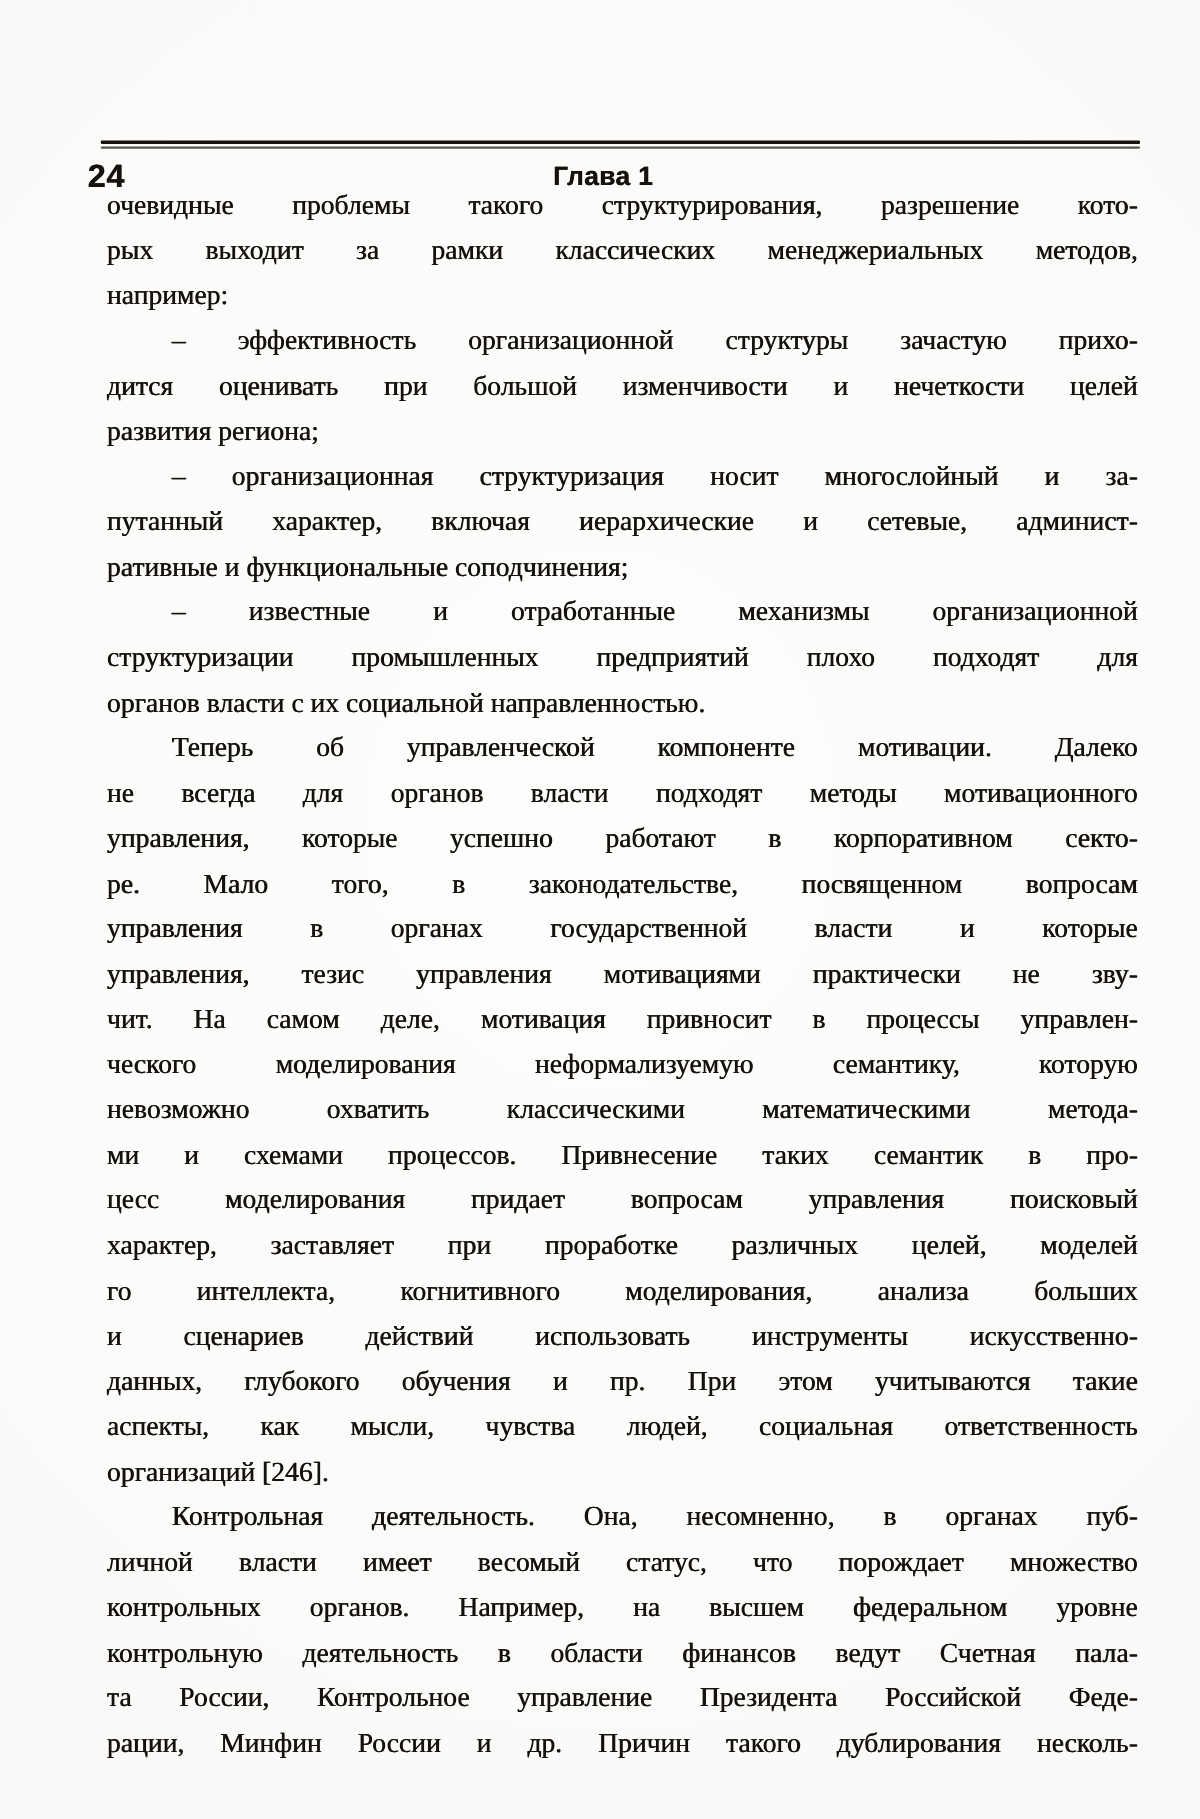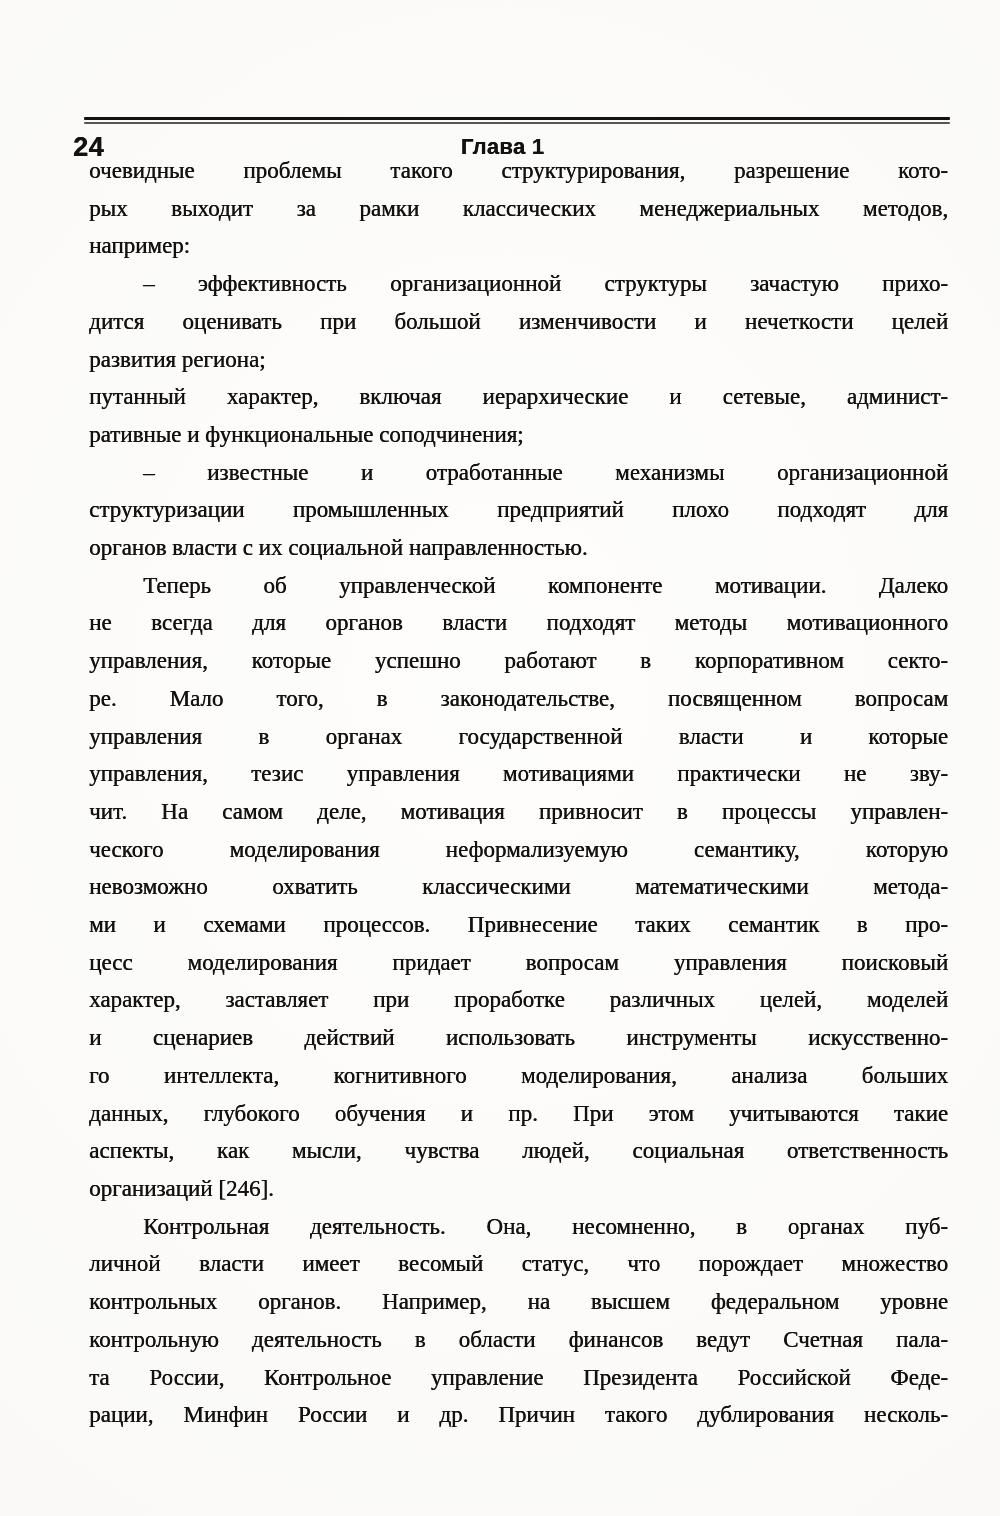--- a/index.html
+++ b/index.html
@@ -113,39 +113,40 @@
     <div class="rule-bottom"></div>
   </div>
 
   <div class="text-block" id="text-block">
       <div class="text-line">очевидные проблемы такого структурирования, разрешение кото-</div>
       <div class="text-line">рых выходит за рамки классических менеджериальных методов,</div>
       <div class="text-line para-end">например:</div>
       <div class="text-line para-start">– эффективность организационной структуры зачастую прихо-</div>
       <div class="text-line">дится оценивать при большой изменчивости и нечеткости целей</div>
       <div class="text-line para-end">развития региона;</div>
+      <div class="text-line para-start">– организационная структуризация носит многослойный и за-</div>
       <div class="text-line">путанный характер, включая иерархические и сетевые, админист-</div>
       <div class="text-line para-end">ративные и функциональные соподчинения;</div>
       <div class="text-line para-start">– известные и отработанные механизмы организационной</div>
       <div class="text-line">структуризации промышленных предприятий плохо подходят для</div>
       <div class="text-line para-end">органов власти с их социальной направленностью.</div>
       <div class="text-line para-start">Теперь об управленческой компоненте мотивации. Далеко</div>
       <div class="text-line">не всегда для органов власти подходят методы мотивационного</div>
       <div class="text-line">управления, которые успешно работают в корпоративном секто-</div>
       <div class="text-line">ре. Мало того, в законодательстве, посвященном вопросам</div>
       <div class="text-line">управления в органах государственной власти и которые</div>
       <div class="text-line">управления, тезис управления мотивациями практически не зву-</div>
       <div class="text-line">чит. На самом деле, мотивация привносит в процессы управлен-</div>
       <div class="text-line">ческого моделирования неформализуемую семантику, которую</div>
       <div class="text-line">невозможно охватить классическими математическими метода-</div>
       <div class="text-line">ми и схемами процессов. Привнесение таких семантик в про-</div>
       <div class="text-line">цесс моделирования придает вопросам управления поисковый</div>
       <div class="text-line">характер, заставляет при проработке различных целей, моделей</div>
+      <div class="text-line">го интеллекта, когнитивного моделирования, анализа больших</div>
       <div class="text-line">и сценариев действий использовать инструменты искусственно-</div>
-      <div class="text-line">го интеллекта, когнитивного моделирования, анализа больших</div>
       <div class="text-line">данных, глубокого обучения и пр. При этом учитываются такие</div>
       <div class="text-line">аспекты, как мысли, чувства людей, социальная ответственность</div>
       <div class="text-line para-end">организаций [246].</div>
       <div class="text-line para-start">Контрольная деятельность. Она, несомненно, в органах пуб-</div>
       <div class="text-line">личной власти имеет весомый статус, что порождает множество</div>
       <div class="text-line">контрольных органов. Например, на высшем федеральном уровне</div>
       <div class="text-line">контрольную деятельность в области финансов ведут Счетная пала-</div>
       <div class="text-line">та России, Контрольное управление Президента Российской Феде-</div>
       <div class="text-line">рации, Минфин России и др. Причин такого дублирования несколь-</div>
     </div>

